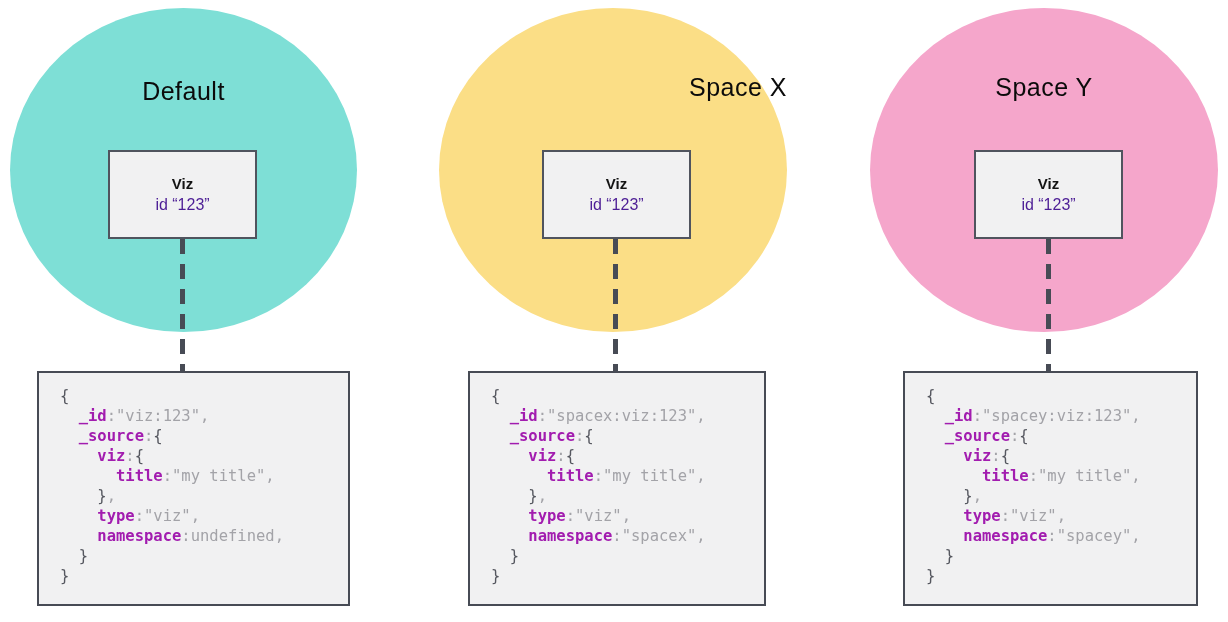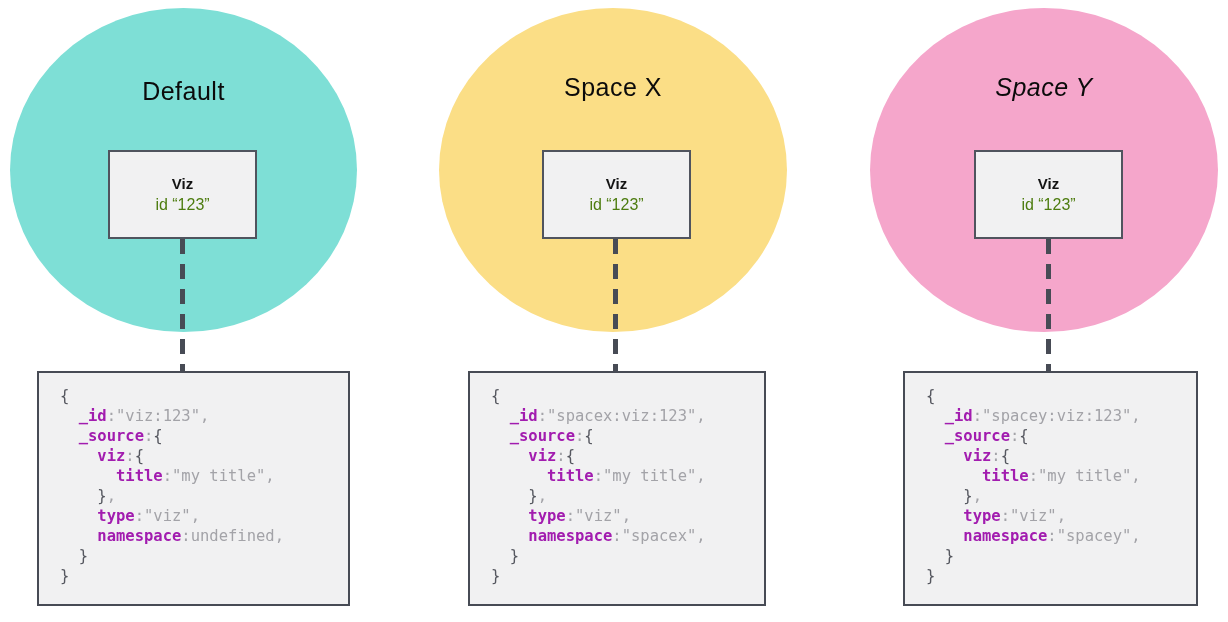--- a/index.html
+++ b/index.html
@@ -23,22 +23,22 @@
   .space-title {
     position: absolute;
     top: 72px;
     font-size: 25px;
     line-height: 30px;
     color: #0b0b0b;
     text-align: center;
     letter-spacing: 0.5px;
   }
   .space-title.t1 { left: 10px;  width: 347px; top: 76px; }
-  .space-title.t2 { left: 439px; width: 348px; }
-  .space-title.t3 { left: 870px; width: 348px; font-style: italic; }
+  .space-title.t2 { left: 439px; width: 348px; text-align: right; }
+  .space-title.t3 { left: 870px; width: 348px; }
   .vizbox {
     position: absolute;
     top: 150px;
     width: 149px;
     height: 89px;
     box-sizing: border-box;
     background: #f1f1f2;
     border: 2px solid #50545e;
     display: flex;
     flex-direction: column;
@@ -49,21 +49,21 @@
   .vizbox.v2 { left: 542px; }
   .vizbox.v3 { left: 974px; }
   .viz-name {
     font-size: 15px;
     font-weight: bold;
     color: #141414;
     line-height: 20px;
   }
   .viz-id {
     font-size: 16px;
-    color: #4d7c0f;
+    color: #4c1d95;
     line-height: 21px;
   }
   .connector {
     position: absolute;
     top: 239px;
     width: 5px;
     height: 132px;
     background: repeating-linear-gradient(to bottom, #474b55 0px, #474b55 15px, transparent 15px, transparent 25px);
   }
   .connector.k1 { left: 180px;  }

